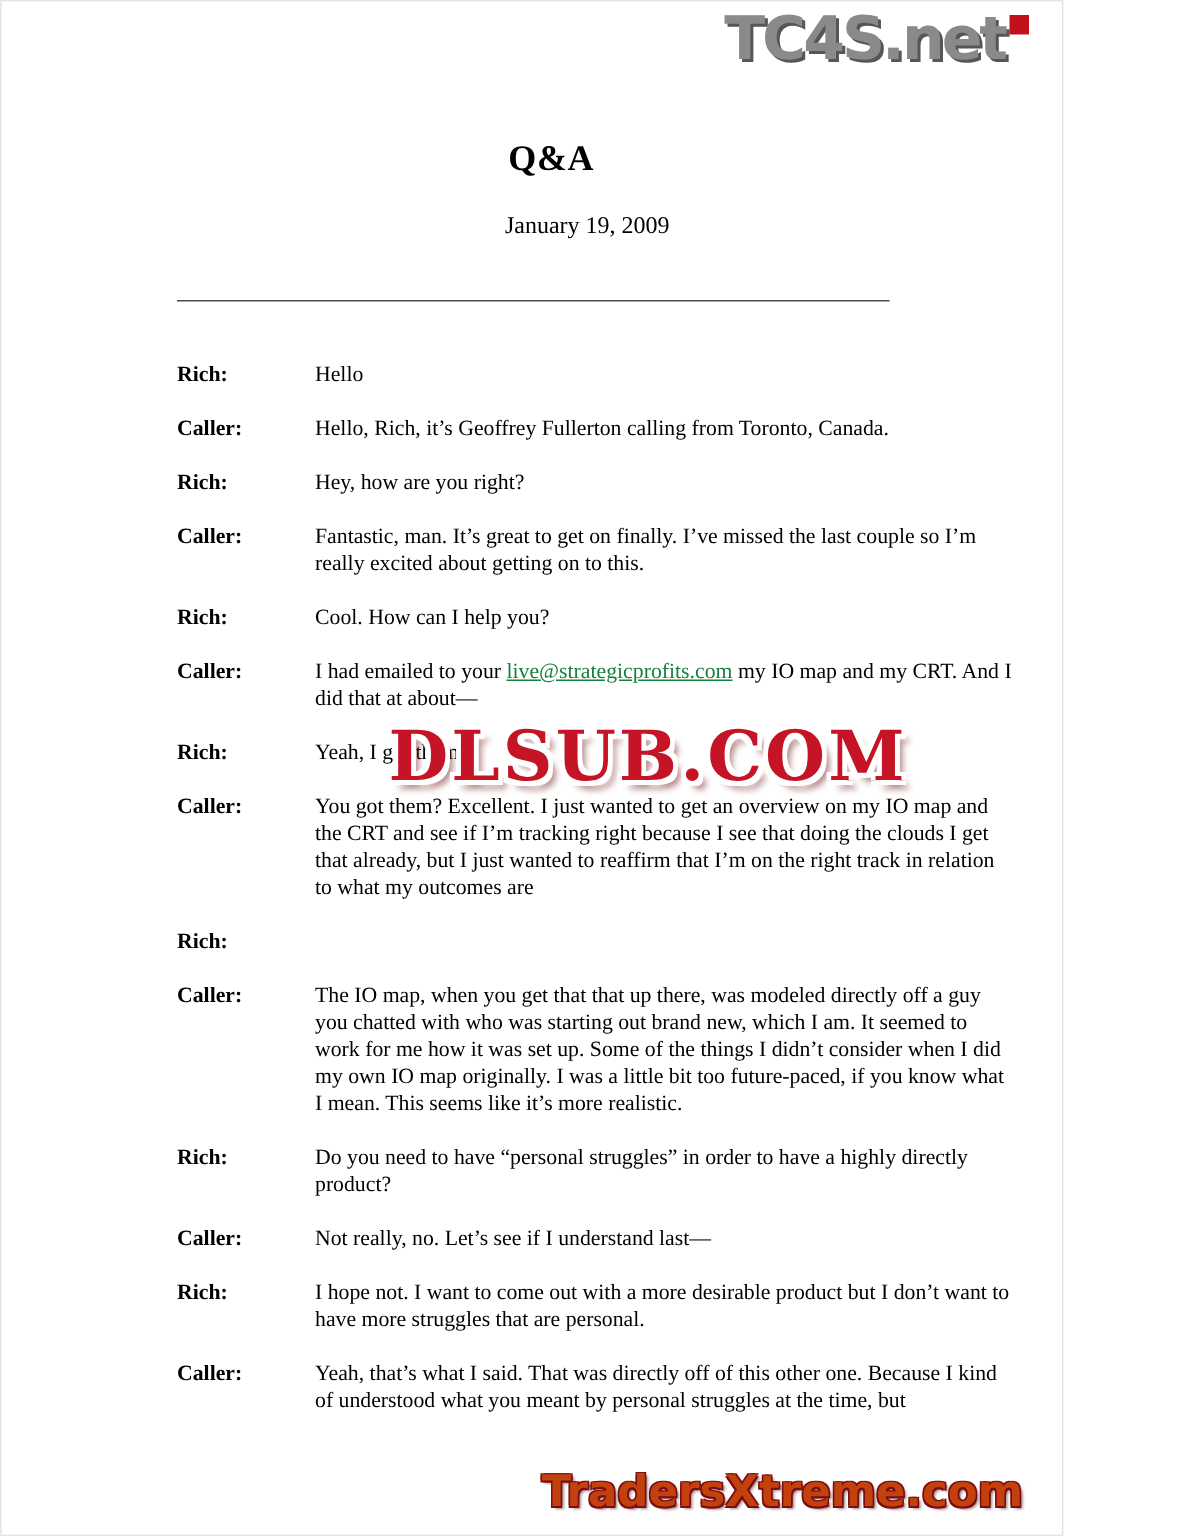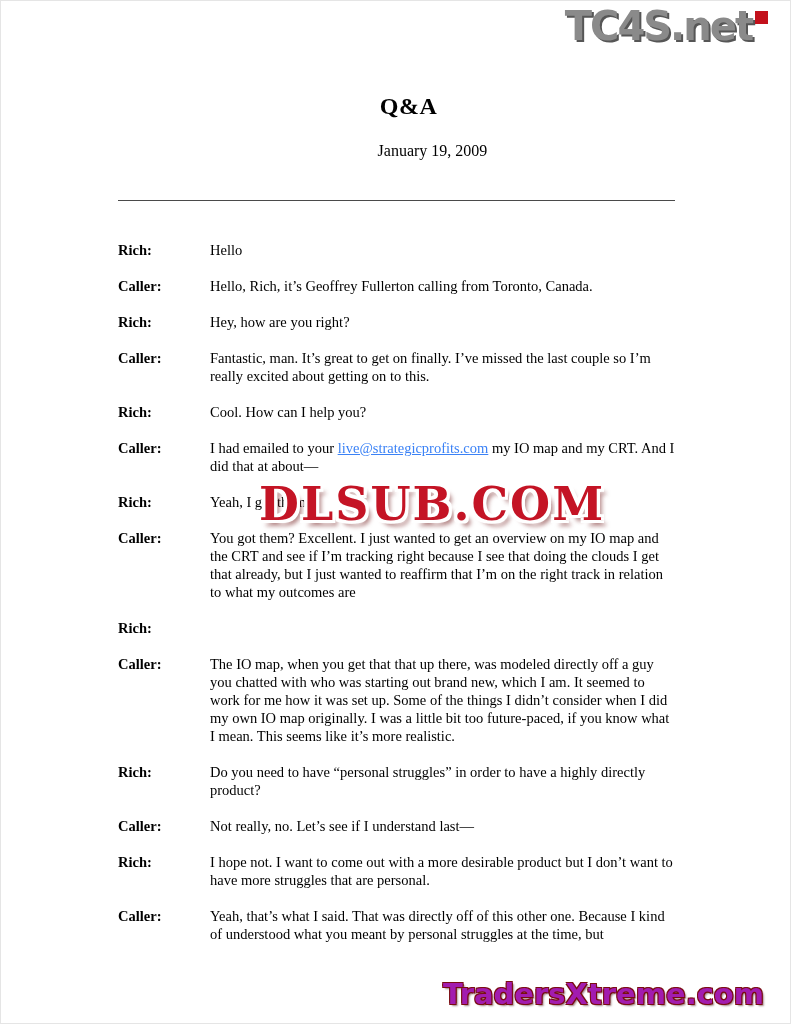--- a/index.html
+++ b/index.html
@@ -1,19 +1,19 @@
 <!DOCTYPE html>
 <html><head>
 <meta charset="utf-8">
 <style>
   * { margin: 0; padding: 0; box-sizing: border-box; }
   html, body { background: #ffffff; }
   .page {
     position: relative;
-    width: 791px;
+    width: 709px;
     height: 1024px;
     background: #ffffff;
     overflow: hidden;
     font-family: "Liberation Serif", serif;
     color: #000000;
     border: 1px solid #e5e5e5;
   }
 
   
   .site-logo {
@@ -63,21 +63,21 @@
     font-size: 14.5px;
     line-height: 18px;
   }
   .speaker {
     width: 92px;
     flex: 0 0 92px;
     font-weight: bold;
   }
   .dialogue { width: 466px; flex: 0 0 466px; }
   .email-link {
-    color: #3b82f6;
+    color: #15803d;
     text-decoration: underline;
   }
 
   
   .watermark {
     position: absolute;
     left: 258px;
     top: 476px;
     font-family: "DejaVu Serif", serif;
     font-weight: bold;
@@ -96,21 +96,21 @@
 
   
   .footer-logo {
     position: absolute;
     right: 26px;
     bottom: 12px;
     font-family: "DejaVu Sans", sans-serif;
     font-weight: bold;
     font-size: 29px;
     letter-spacing: 0px;
-    color: #a21caf;
+    color: #c2410c;
     white-space: nowrap;
     text-shadow:
       -1px -1px 0 #7a0c12, 1px -1px 0 #7a0c12,
       -1px  1px 0 #7a0c12, 1px  1px 0 #7a0c12,
        2px  2px 2px rgba(60,10,10,0.5);
     z-index: 5;
     text-align: right;
   }
 </style>
 </head>

